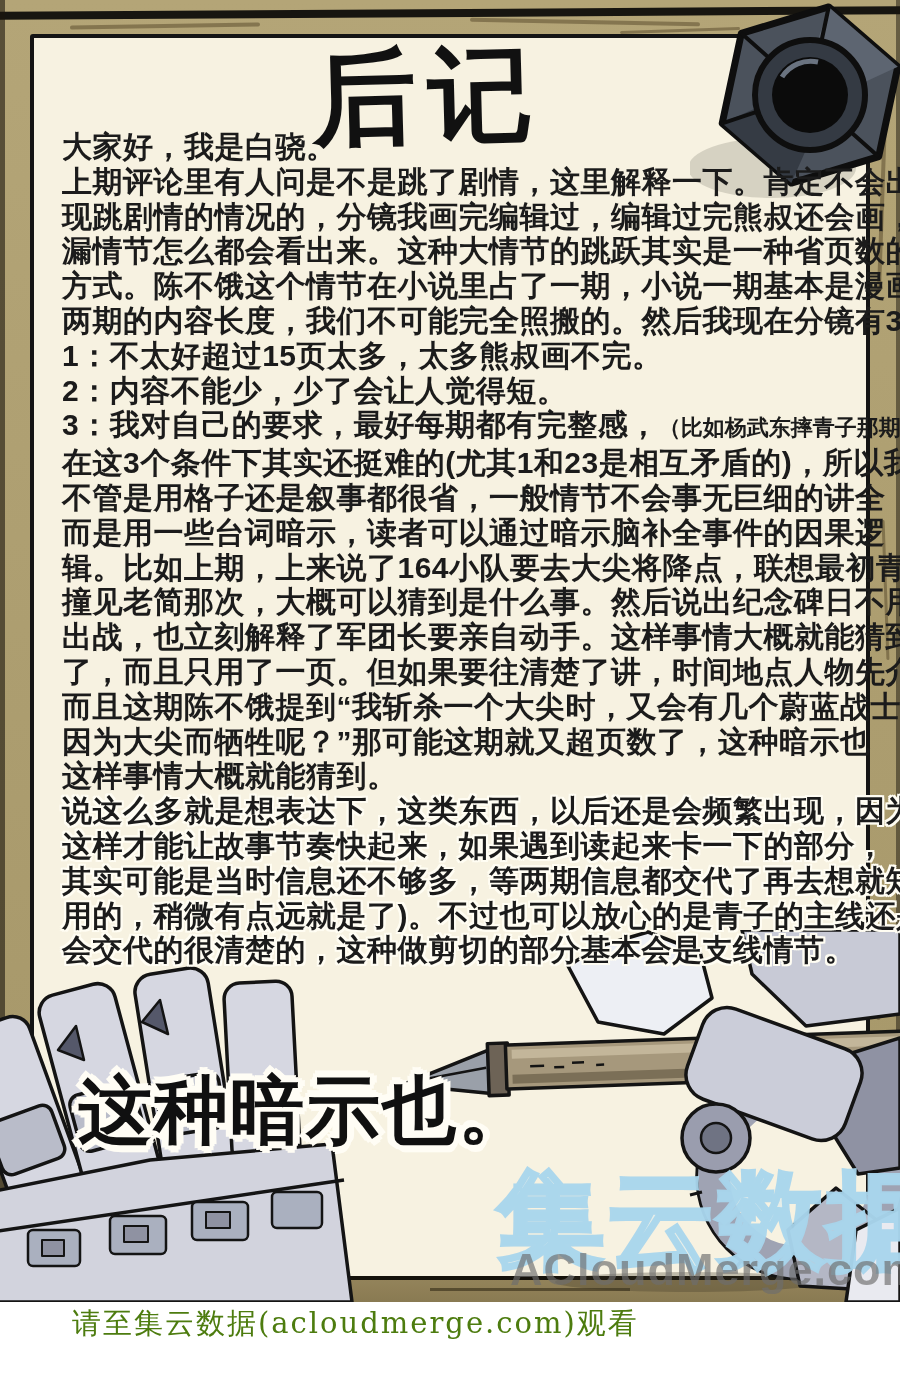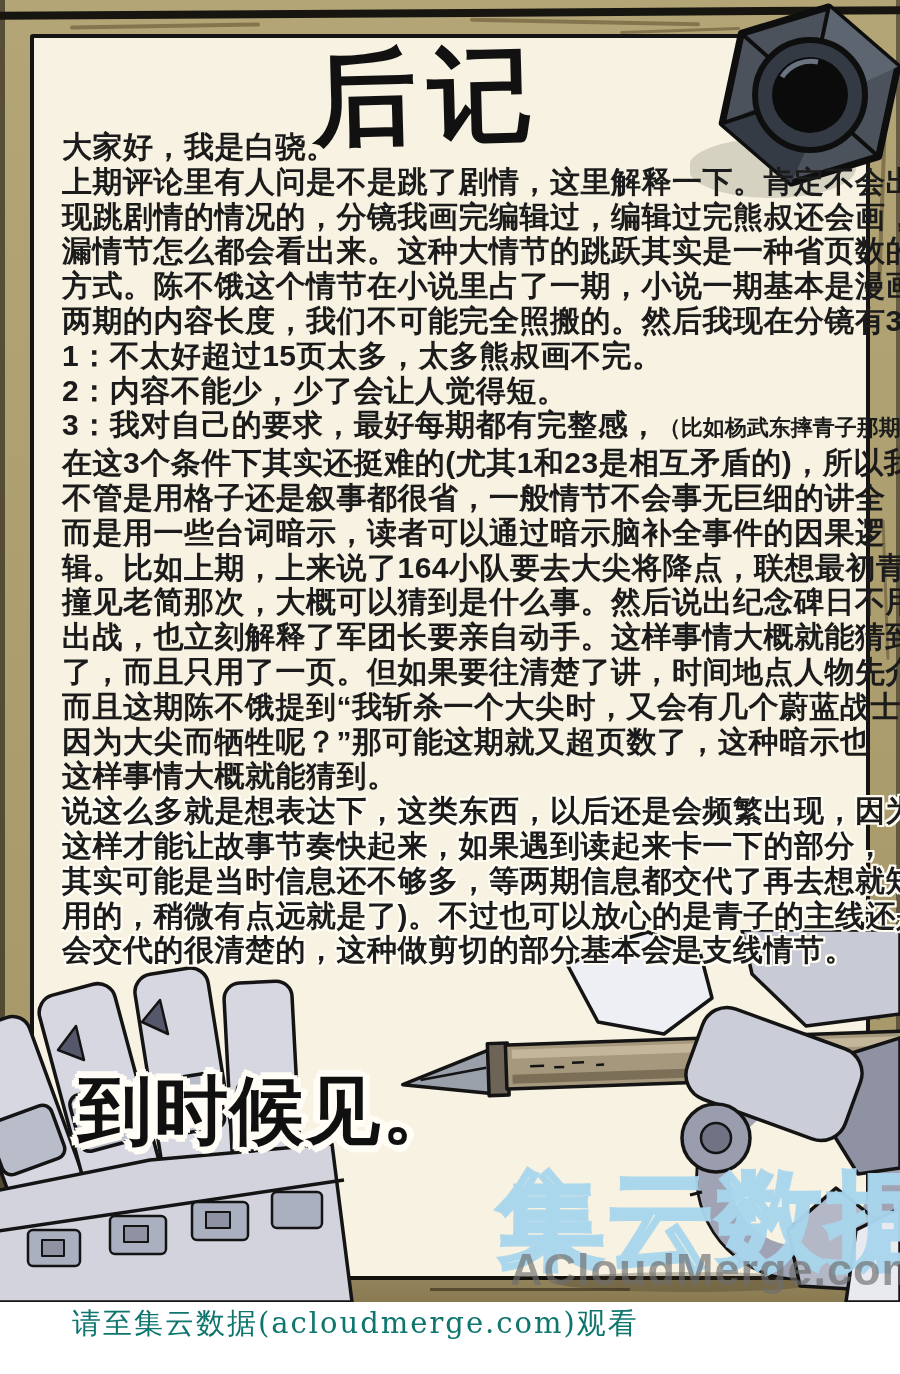--- a/index.html
+++ b/index.html
@@ -45,21 +45,21 @@
   .mecha{position:absolute;left:0;top:930px;width:900px;height:372px;z-index:3;}
   .nut{position:absolute;left:690px;top:0;width:212px;height:218px;z-index:3;}
   
   .wm-cn{position:absolute;left:498px;top:1150px;z-index:6;white-space:nowrap;
          font-size:106px;font-weight:900;letter-spacing:4px;
          color:rgba(206,232,246,.40);-webkit-text-stroke:4px rgba(168,213,236,.95);}
   .wm-en{position:absolute;left:510px;top:1244px;z-index:6;white-space:nowrap;
          font-size:45px;font-weight:800;letter-spacing:1px;color:rgba(110,110,110,.66);}
   
   .footer{position:absolute;left:0;top:1302px;width:900px;height:72px;background:#ffffff;}
-  .footer span{position:absolute;left:72px;top:2px;font-size:29px;letter-spacing:2px;color:#0f766e;
+  .footer span{position:absolute;left:72px;top:2px;font-size:29px;letter-spacing:2px;color:#4d7c0f;
                font-family:"DejaVu Serif","Liberation Serif",serif;white-space:nowrap;}
 </style>
 </head>
 <body>
 
 <div class="stage">
   <div class="panel">
     <div class="top-border"></div>
     <div class="left-edge"></div>
     <div class="right-edge"></div>
@@ -171,21 +171,21 @@
           <polygon points="0,90 -80,46 -42,18 8,52" fill="#353b44" stroke="none"></polygon>
           <path d="M 0 -90 L 0 -56 M 80 46 L 48 28 M -80 46 L -46 26 M -80 -46 L -48 -28" stroke="#0e0e0e" stroke-width="4"></path>
         </g>
         <circle r="55" fill="#343a43" stroke="#0e0e0e" stroke-width="6"></circle>
         <circle r="38" fill="#0b0b0b"></circle>
         <path d="M -28 -18 A 34 34 0 0 1 8 -33" fill="none" stroke="#6a7380" stroke-width="5"></path>
       </g>
     </svg>
 
     <div class="announcement">
-      <div>到时候见。</div>
+      <div>这种暗示也。</div>
     </div>
 
     <div class="wm-cn">集云数据</div>
     <div class="wm-en">ACloudMerge.com</div>
   </div>
 
   <div class="footer">
     <span>请至集云数据(acloudmerge.com)观看</span>
   </div>
 </div>

